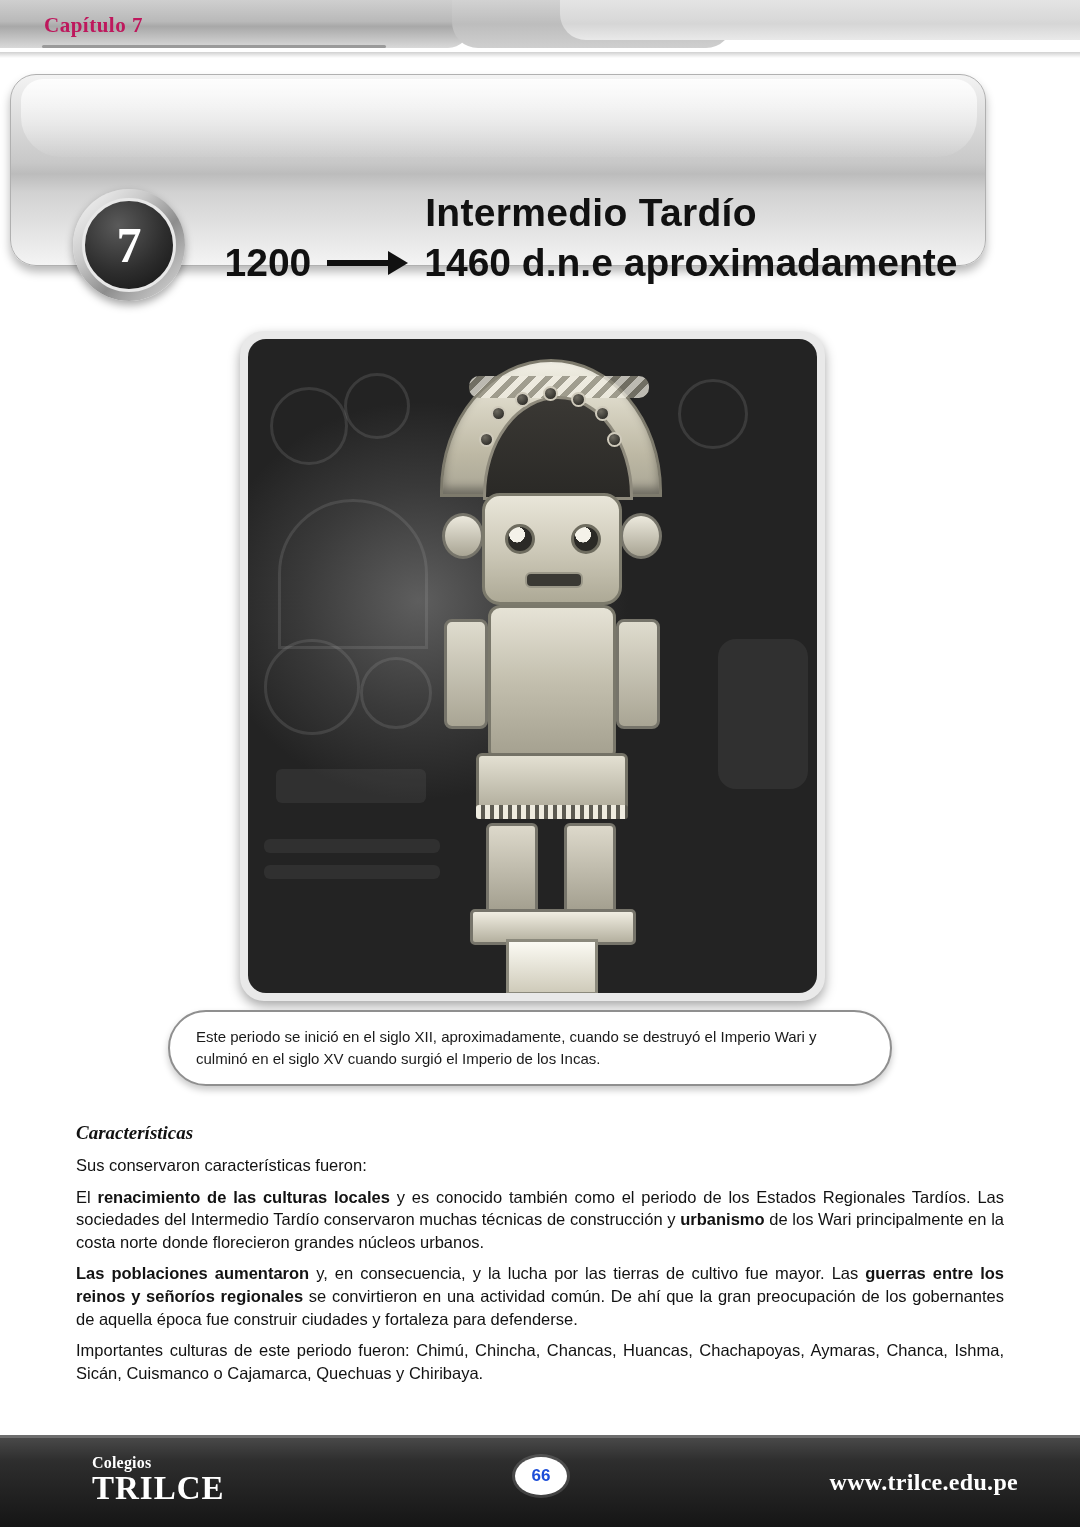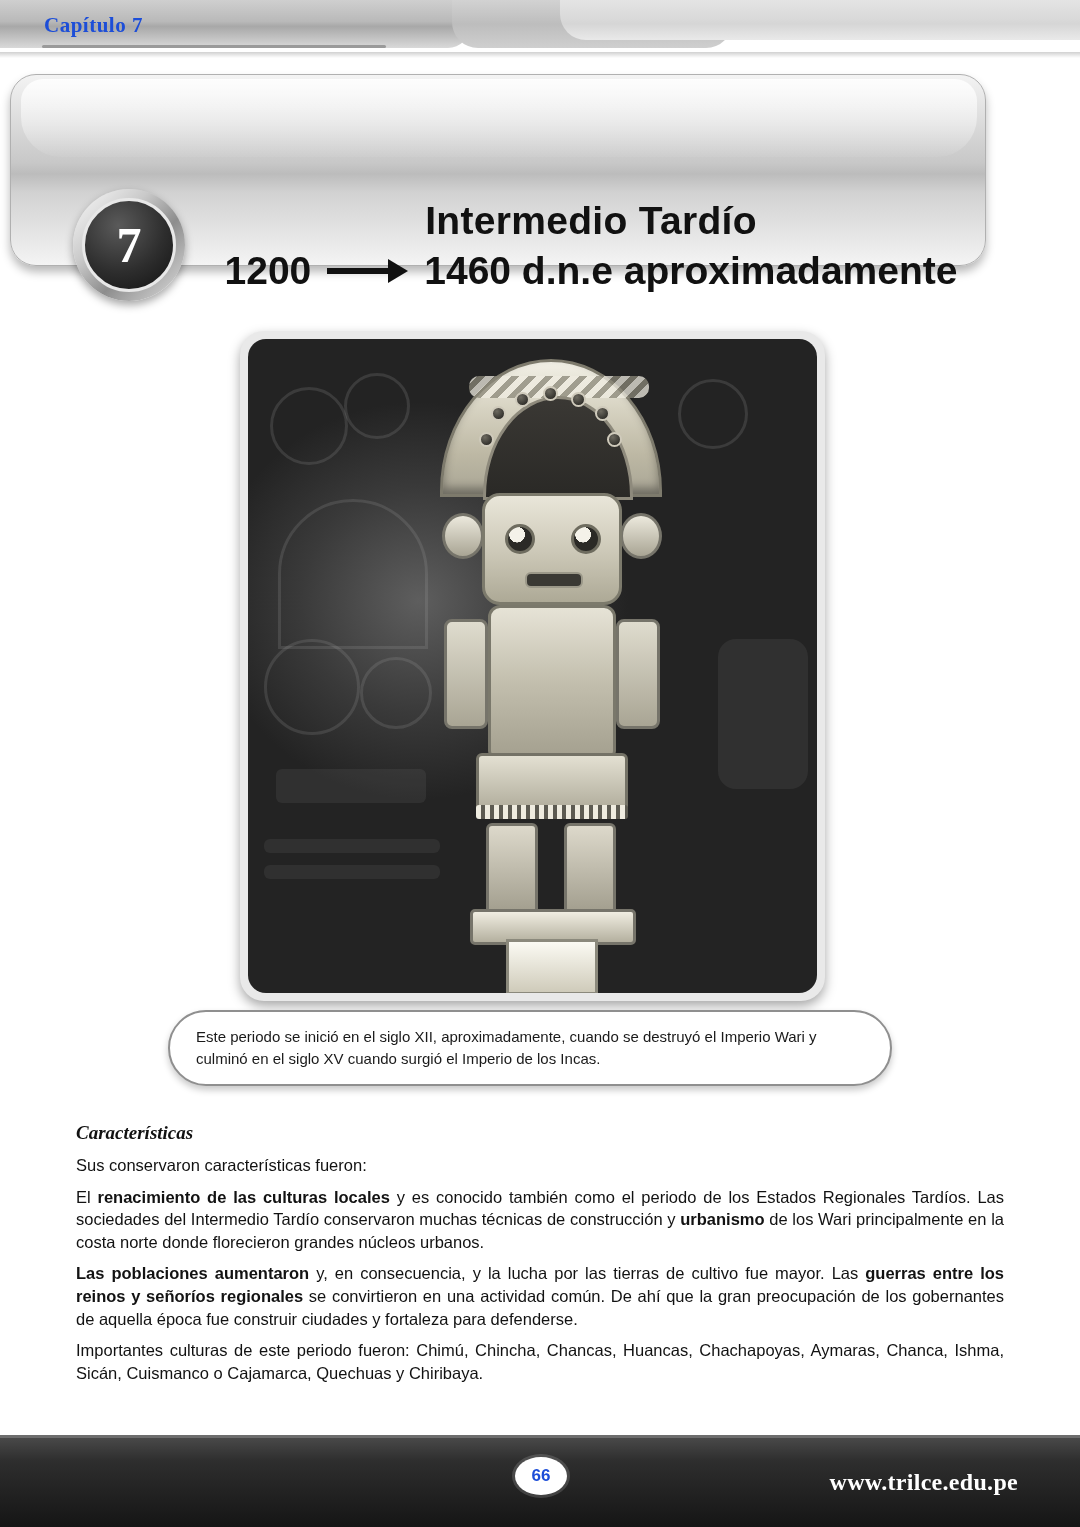--- a/index.html
+++ b/index.html
@@ -25,21 +25,21 @@
     width: 470px; height: 48px;
     background: linear-gradient(to bottom, #cfcfcf 0%, #b9b9b9 45%, #a8a8a8 55%, #d9d9d9 100%);
     border-bottom-right-radius: 22px;
   }
   .chapter-label {
     position: absolute; top: 13px; left: 44px;
     font-family: "Liberation Serif", serif;
     font-weight: bold;
     font-size: 21px;
     letter-spacing: 0.5px;
-    color: #1d4ed8;
+    color: #be185d;
   }
   .topbar-rule {
     position: absolute; top: 45px; left: 42px;
     width: 344px; height: 3px;
     background: #9a9a9a;
     border-radius: 2px;
   }
   .topbar-blob1 {
     position: absolute; top: 0; left: 452px;
     width: 280px; height: 48px;
@@ -93,21 +93,21 @@
     display: flex; align-items: center; justify-content: center;
   }
   .chapter-badge-num {
     font-family: "Liberation Serif", serif;
     font-weight: bold;
     font-size: 50px;
     color: #ffffff;
     line-height: 1;
   }
   .title-block {
-    position: absolute; top: 124px; left: 190px;
+    position: absolute; top: 116px; left: 190px;
     width: 780px;
     text-align: center;
   }
   .title-main {
     font-family: "Liberation Sans", sans-serif;
     font-weight: bold;
     font-size: 39px;
     color: #111;
     letter-spacing: 0.3px;
   }
@@ -477,17 +477,21 @@
   <div class="para">Sus conservaron características fueron:</div>
   <div id="paragraphs">
       <div class="para"><span>El </span><b>renacimiento de las culturas locales</b><span> y es conocido también como el periodo de los Estados Regionales Tardíos. Las sociedades del Intermedio Tardío conservaron muchas técnicas de construcción y </span><b>urbanismo</b><span> de los Wari principalmente en la costa norte donde florecieron grandes núcleos urbanos.</span></div>
       <div class="para"><b>Las poblaciones aumentaron</b><span> y, en consecuencia, y la lucha por las tierras de cultivo fue mayor. Las </span><b>guerras entre los reinos y señoríos regionales</b><span> se convirtieron en una actividad común. De ahí que la gran preocupación de los gobernantes de aquella época fue construir ciudades y fortaleza para defenderse.</span></div>
       <div class="para"><span>Importantes culturas de este periodo fueron: Chimú, Chincha, Chancas, Huancas, Chachapoyas, Aymaras, Chanca, Ishma, Sicán, Cuismanco o Cajamarca, Quechuas y Chiribaya.</span></div>
     </div>
 </div>
 
 <div class="footer">
   <div class="footer-top-rule"></div>
+  <div class="footer-brand">
+    <div class="brand-small">Colegios</div>
+    <div class="brand-big">TRILCE</div>
+  </div>
   <div class="page-badge">
     <span class="page-num">66</span>
   </div>
   <div class="footer-url">www.trilce.edu.pe</div>
 </div>
 
 </body></html>

